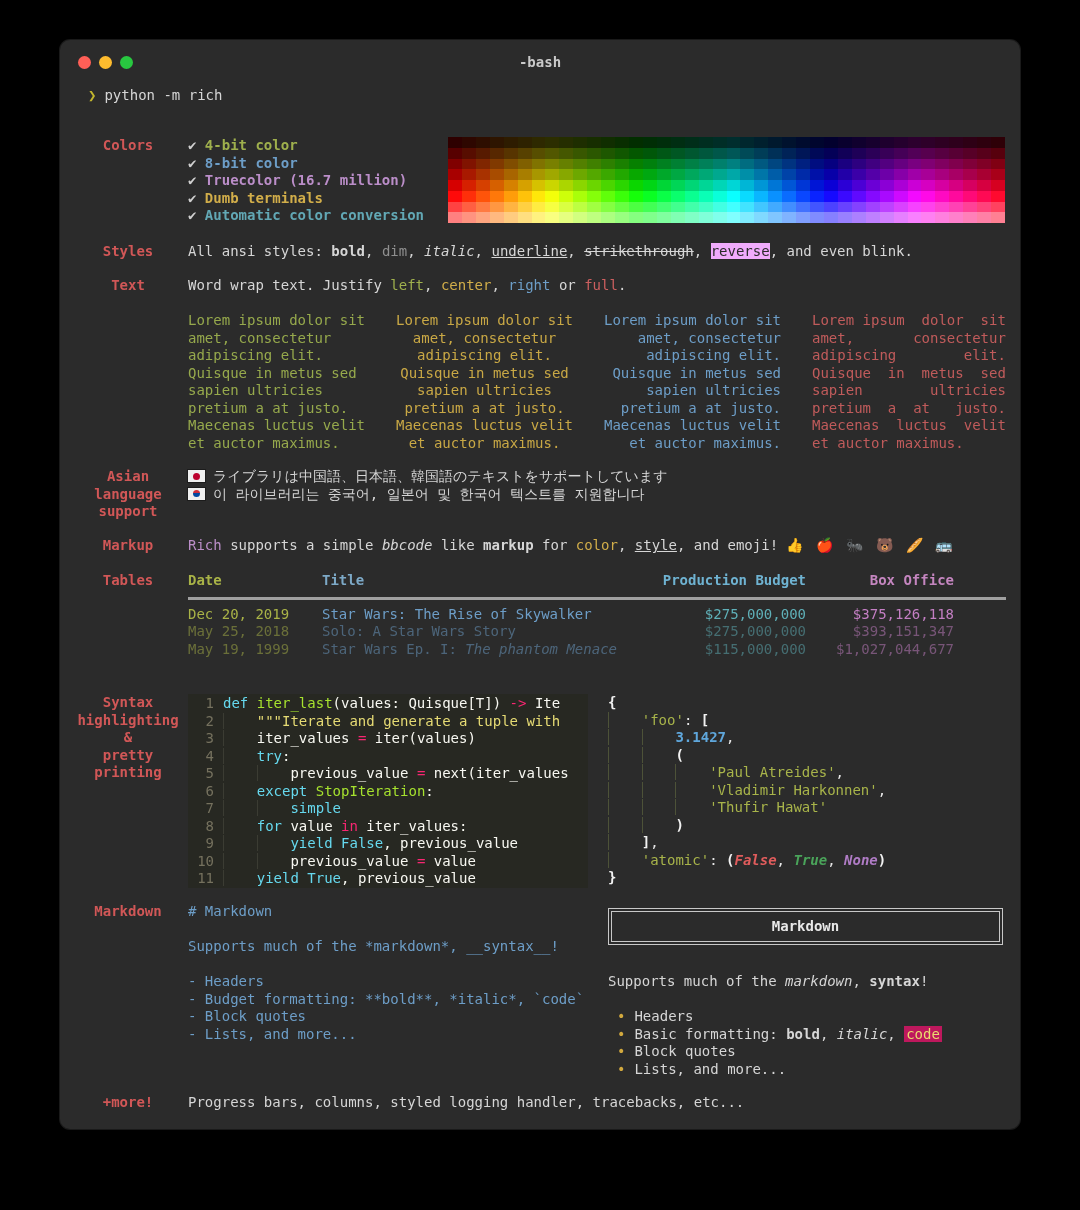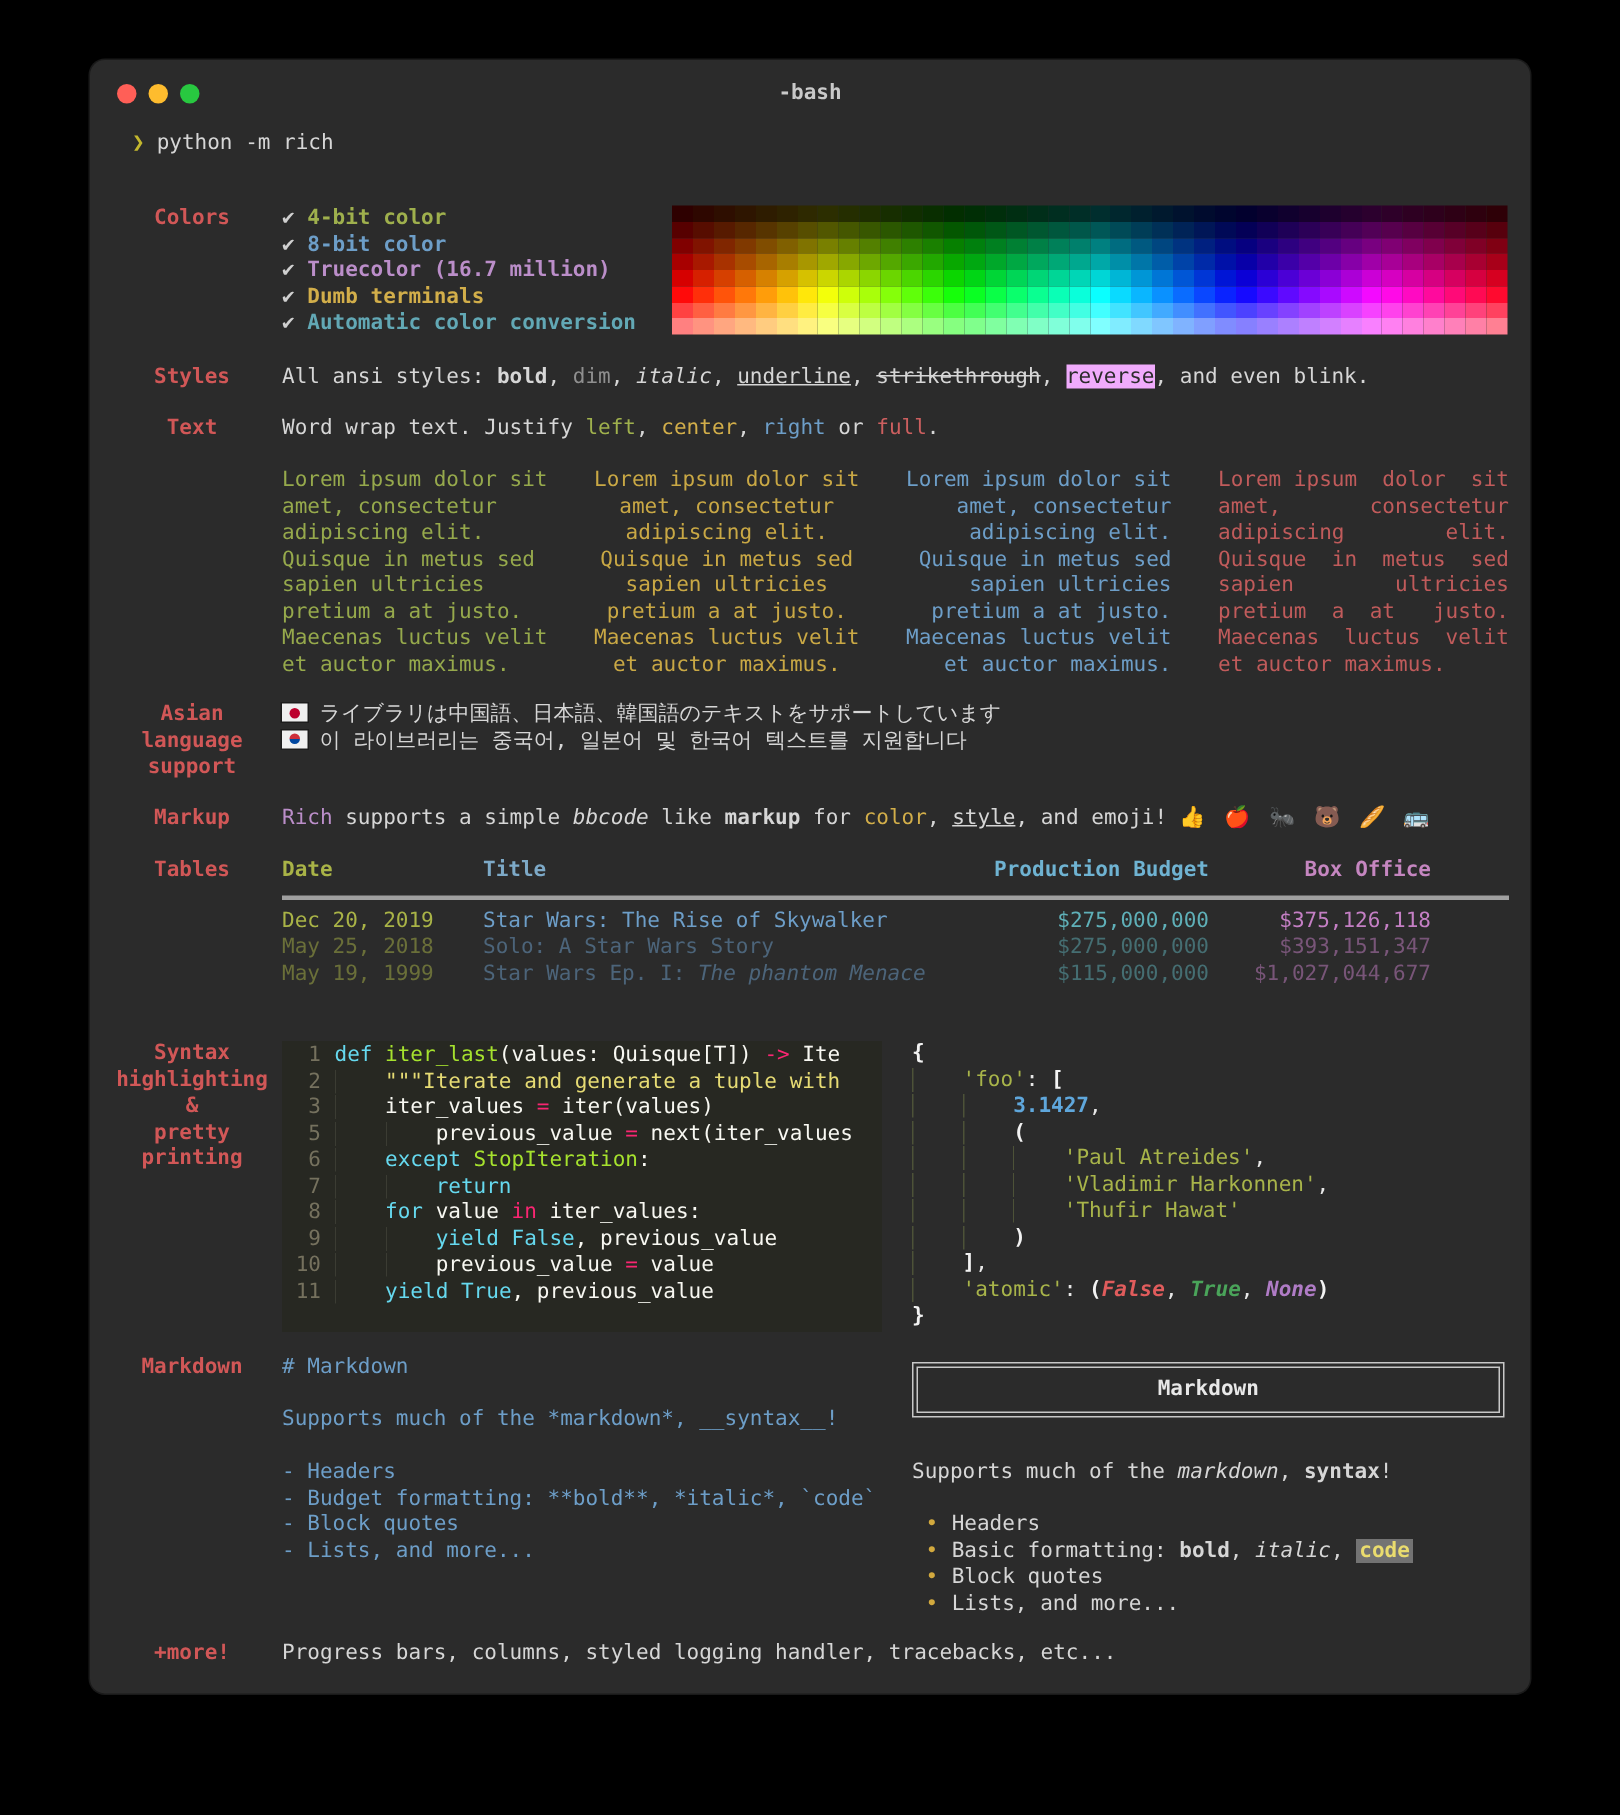--- a/index.html
+++ b/index.html
@@ -93,21 +93,21 @@
   .rs-pnone{color:#b07cc6;font-style:italic;font-weight:bold;}
   .rs-pg{box-shadow:inset 1px 0 0 #4d5238;}
   
   .md-raw{position:absolute;left:128px;top:0;width:410px;color:#6d9ec8;}
   .md-raw div{white-space:pre;}
   .md-right{position:absolute;left:548px;top:0;width:395px;}
   .md-box{position:absolute;top:5px;left:0;right:0;height:29px;border:4px double #c8c8c8;text-align:center;line-height:29px;font-weight:bold;color:#e8e8e8;}
   .md-para{position:absolute;top:70px;left:0;right:0;}
   .md-bullets{position:absolute;top:105px;left:0;right:0;}
   .md-bullets .bullet{color:#d2a93e;margin:0 9px 0 9px;}
-  .rs-codechip{background:#737373;color:#eadc6e;font-weight:bold;padding:0 2px;}
+  .rs-codechip{background:#be185d;color:#eadc6e;font-weight:normal;padding:0 2px;}
   
   #sec-colors{top:53px;}  #sec-styles{top:159px;} #sec-text{top:193px;}
   #sec-lorem{top:228px;}  #sec-asian{top:384px;}  #sec-markup{top:453px;}
   #sec-table{top:488px;}  #sec-syntax{top:610px;} #sec-markdown{top:819px;}
   #sec-more{top:1010px;}
 </style>
 </head>
 <body>
 
 <div class="window">
@@ -561,23 +561,24 @@
         <div>Syntax</div>
         <div>highlighting</div>
         <div>&amp;</div>
         <div>pretty</div>
         <div>printing</div>
       </div>
       <div class="codepanel" id="code-lines">
           <div class="code-line"><span class="lineno">1</span><span class="rs-kw">def </span><span class="rs-fn">iter_last</span><span class="rs-pl">(values: Quisque[T]) </span><span class="rs-op">-&gt;</span><span class="rs-pl"> Ite</span></div>
           <div class="code-line"><span class="lineno">2</span><span class="rs-gd">    </span><span class="rs-str">"""Iterate and generate a tuple with</span></div>
           <div class="code-line"><span class="lineno">3</span><span class="rs-gd">    </span><span class="rs-pl">iter_values </span><span class="rs-op">=</span><span class="rs-pl"> iter(values)</span></div>
+          <div class="code-line"><span class="lineno">4</span><span class="rs-gd">    </span><span class="rs-kw">try</span><span class="rs-pl">:</span></div>
           <div class="code-line"><span class="lineno">5</span><span class="rs-gd">    </span><span class="rs-gd">    </span><span class="rs-pl">previous_value </span><span class="rs-op">=</span><span class="rs-pl"> next(iter_values</span></div>
           <div class="code-line"><span class="lineno">6</span><span class="rs-gd">    </span><span class="rs-kw">except</span><span class="rs-pl"> </span><span class="rs-fn">StopIteration</span><span class="rs-pl">:</span></div>
-          <div class="code-line"><span class="lineno">7</span><span class="rs-gd">    </span><span class="rs-gd">    </span><span class="rs-kw">return</span></div>
+          <div class="code-line"><span class="lineno">7</span><span class="rs-gd">    </span><span class="rs-gd">    </span><span class="rs-kw">simple</span></div>
           <div class="code-line"><span class="lineno">8</span><span class="rs-gd">    </span><span class="rs-kw">for</span><span class="rs-pl"> value </span><span class="rs-op">in</span><span class="rs-pl"> iter_values:</span></div>
           <div class="code-line"><span class="lineno">9</span><span class="rs-gd">    </span><span class="rs-gd">    </span><span class="rs-kw">yield</span><span class="rs-pl"> </span><span class="rs-const">False</span><span class="rs-pl">, previous_value</span></div>
           <div class="code-line"><span class="lineno">10</span><span class="rs-gd">    </span><span class="rs-gd">    </span><span class="rs-pl">previous_value </span><span class="rs-op">=</span><span class="rs-pl"> value</span></div>
           <div class="code-line"><span class="lineno">11</span><span class="rs-gd">    </span><span class="rs-kw">yield</span><span class="rs-pl"> </span><span class="rs-const">True</span><span class="rs-pl">, previous_value</span></div>
         </div>
       <div class="prettypanel" id="pretty-lines">
           <div class="pretty-line"><span class="rs-br">{</span></div>
           <div class="pretty-line"><span class="rs-pg">    </span><span class="rs-pstr">'foo'</span><span class="rs-ppl">: </span><span class="rs-br">[</span></div>
           <div class="pretty-line"><span class="rs-pg">    </span><span class="rs-pg">    </span><span class="rs-pnum">3.1427</span><span class="rs-ppl">,</span></div>
           <div class="pretty-line"><span class="rs-pg">    </span><span class="rs-pg">    </span><span class="rs-br">(</span></div>

